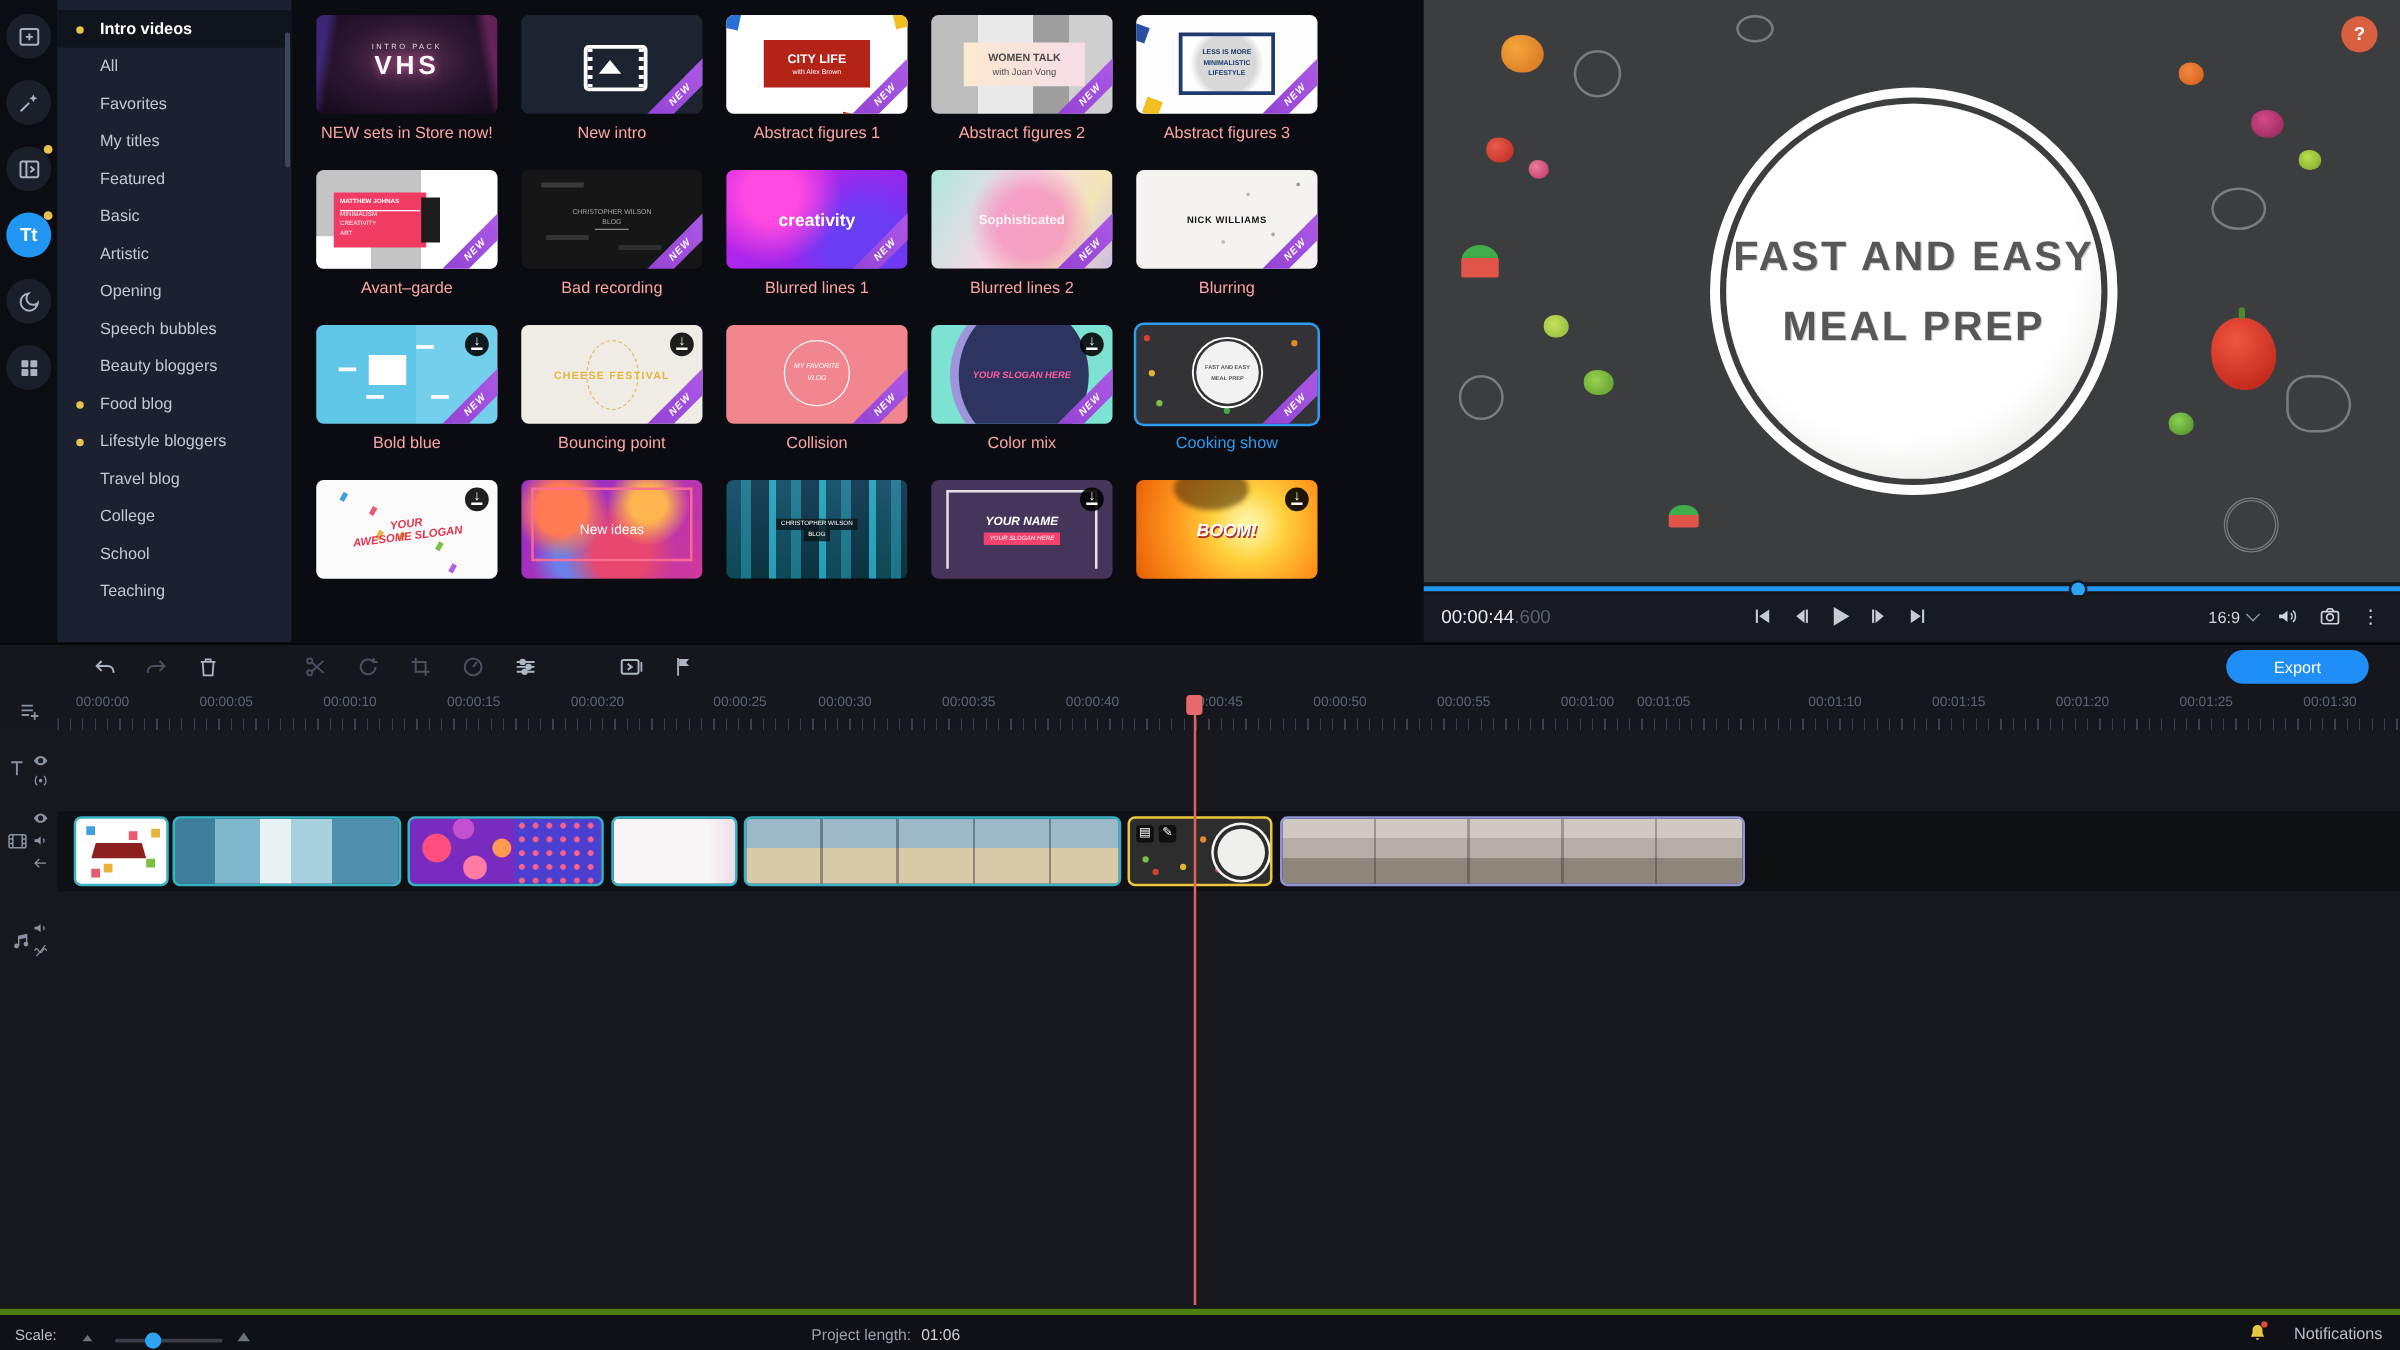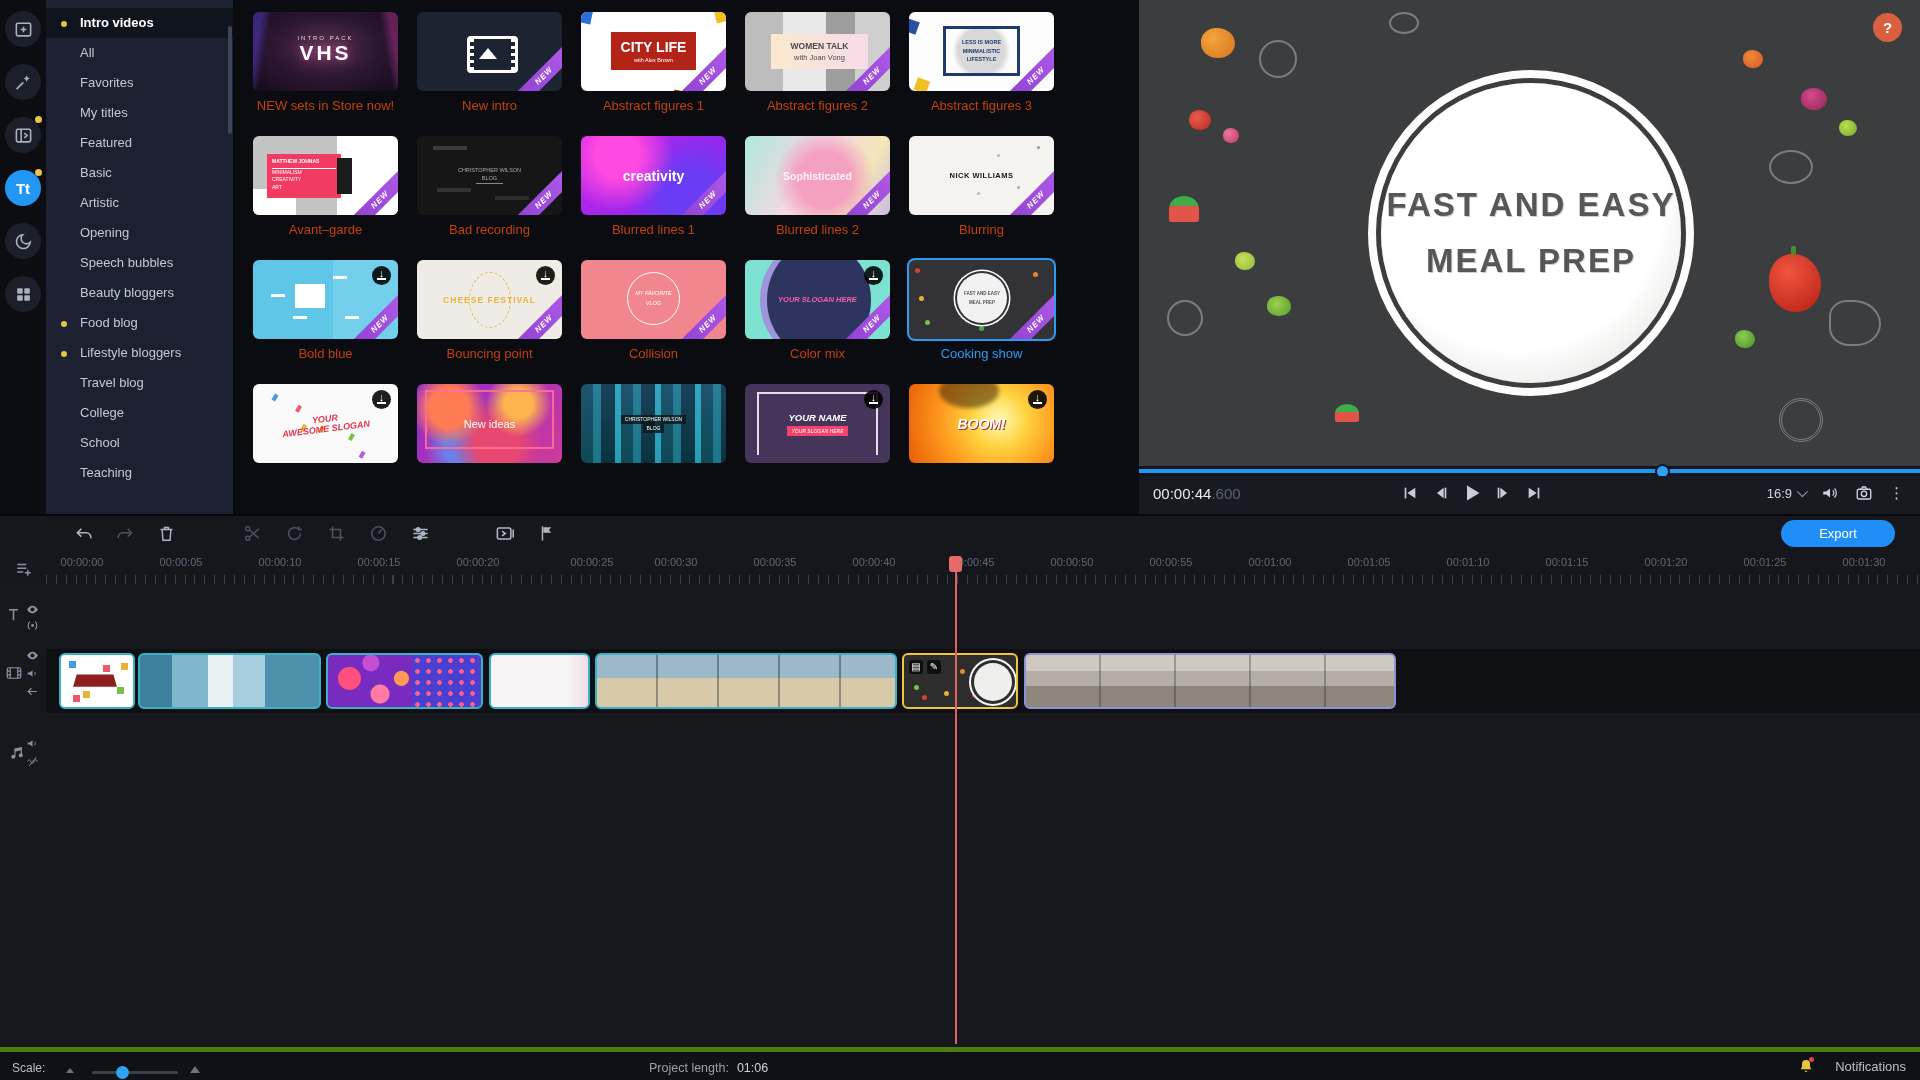--- a/index.html
+++ b/index.html
@@ -26,21 +26,21 @@
   .cat-dot { position:absolute; left:15px; top:13px; width:6px; height:6px; border-radius:50%; background:#e7c34b; }
   .cat-scrollbar { position:absolute; right:1px; top:26px; width:4px; height:108px; border-radius:2px; background:#3c455a; }
 
   
   .titles { flex:1; background:#0a0c11; padding:12px 0 0 20px; overflow:hidden; }
   .titles h1 { font-size:17px; font-weight:bold; color:#fff; margin-bottom:24px; }
   .grid { display:grid; grid-template-columns:repeat(5,145px); column-gap:19px; row-gap:22px; }
   .tile { width:145px; cursor:pointer; }
   .thumb { position:relative; width:145px; height:79px; border-radius:6px; overflow:hidden; background:#222; }
   .tile.selected .thumb { box-shadow:0 0 0 2px #2e9bf0; }
-  .tlabel { margin-top:7px; font-size:13px; color:#c2410c; text-align:center; height:16px; }
+  .tlabel { margin-top:7px; font-size:13px; color:#fca5a5; text-align:center; height:16px; }
   .tile.selected .tlabel { color:#2e9bf0; }
   .ribbon { position:absolute; right:-24px; bottom:8px; width:84px; text-align:center; transform:rotate(-45deg);
     background:linear-gradient(90deg,#8e3fd0,#b05ce8); color:#fff; font-size:8px; font-weight:bold; font-style:italic; padding:3px 0; letter-spacing:1px; }
   .dl { position:absolute; top:6px; right:7px; width:19px; height:19px; border-radius:50%; background:rgba(0,0,0,.88);
     color:#fff; font-size:11px; font-weight:bold; text-align:center; line-height:14px; }
   .dl::after { content:""; display:block; width:9px; height:2px; background:#fff; margin:-2px auto 0; }
   .line { position:relative; z-index:2; }
 
   
   .t-store { background:radial-gradient(ellipse at 50% 45%, #5c3350 0%, #2c1632 50%, #130b1a 100%); }
@@ -54,21 +54,21 @@
   .t-newintro::before { content:""; position:absolute; left:50px; top:24px; width:45px; height:31px; border:3px solid #fff; border-radius:4px;
     background:repeating-linear-gradient(180deg,#fff 0 3px,transparent 3px 7px) left/4px 100% no-repeat,
                repeating-linear-gradient(180deg,#fff 0 3px,transparent 3px 7px) right/4px 100% no-repeat; }
   .t-newintro::after { content:""; position:absolute; left:62px; top:36px; width:0; height:0;
     border-left:9px solid transparent; border-right:9px solid transparent; border-bottom:11px solid #fff; }
 
   .t-abs1 { background:#fff; }
   .t-abs1::before { content:""; position:absolute; left:-5px; top:-5px; width:16px; height:16px; background:#2a6fd6; transform:rotate(12deg); box-shadow:112px 62px 0 #b32318; }
   .t-abs1::after { content:""; position:absolute; right:-4px; top:-5px; width:15px; height:15px; background:#f0c020; transform:rotate(-14deg); }
   .t-abs1 .inner { position:absolute; left:30px; right:30px; top:20px; bottom:21px; background:#b32318; display:flex; flex-direction:column; align-items:center; justify-content:center; }
-  .t-abs1 .line0 { color:#fff; font-weight:bold; font-size:14px; }
+  .t-abs1 .line0 { color:#fff; font-weight:bold; font-size:10px; }
   .t-abs1 .line1 { color:#fff; font-size:5.5px; margin-top:2px; }
 
   .t-abs2 { background:linear-gradient(90deg,#bdbdbd 0 26%,#e9e9e9 26% 56%,#9e9e9e 56% 76%,#cfcfcf 76%); }
   .t-abs2 .inner { position:absolute; left:26px; right:22px; top:22px; bottom:22px; background:linear-gradient(90deg,#fbe9cf,#f7dce8); display:flex; flex-direction:column; align-items:center; justify-content:center; }
   .t-abs2 .line0 { color:#4a4a4a; font-weight:bold; font-size:8.5px; }
   .t-abs2 .line1 { color:#4a4a4a; font-size:7.5px; margin-top:2px; }
 
   .t-abs3 { background:#fdfdfd; }
   .t-abs3::before { content:""; position:absolute; left:-4px; top:8px; width:13px; height:13px; background:#2a4fa0; transform:rotate(20deg); box-shadow:30px 52px 0 #f0c020; }
   .t-abs3 .inner { position:absolute; left:34px; right:34px; top:14px; bottom:15px; border:3px solid #1e3a6e;
@@ -625,21 +625,21 @@
         <span class="rlabel" style="left: 379px;">00:00:15</span>
         <span class="rlabel" style="left: 478px;">00:00:20</span>
         <span class="rlabel" style="left: 592px;">00:00:25</span>
         <span class="rlabel" style="left: 676px;">00:00:30</span>
         <span class="rlabel" style="left: 775px;">00:00:35</span>
         <span class="rlabel" style="left: 874px;">00:00:40</span>
         <span class="rlabel" style="left: 973px;">00:00:45</span>
         <span class="rlabel" style="left: 1072px;">00:00:50</span>
         <span class="rlabel" style="left: 1171px;">00:00:55</span>
         <span class="rlabel" style="left: 1270px;">00:01:00</span>
-        <span class="rlabel" style="left: 1369px;">00:01:05</span>
+        <span class="rlabel" style="left: 1331px;">00:01:05</span>
         <span class="rlabel" style="left: 1468px;">00:01:10</span>
         <span class="rlabel" style="left: 1567px;">00:01:15</span>
         <span class="rlabel" style="left: 1666px;">00:01:20</span>
         <span class="rlabel" style="left: 1765px;">00:01:25</span>
         <span class="rlabel" style="left: 1864px;">00:01:30</span>
       </div>
 
     <div class="tl-tracks">
       <div class="vband"></div>
 

